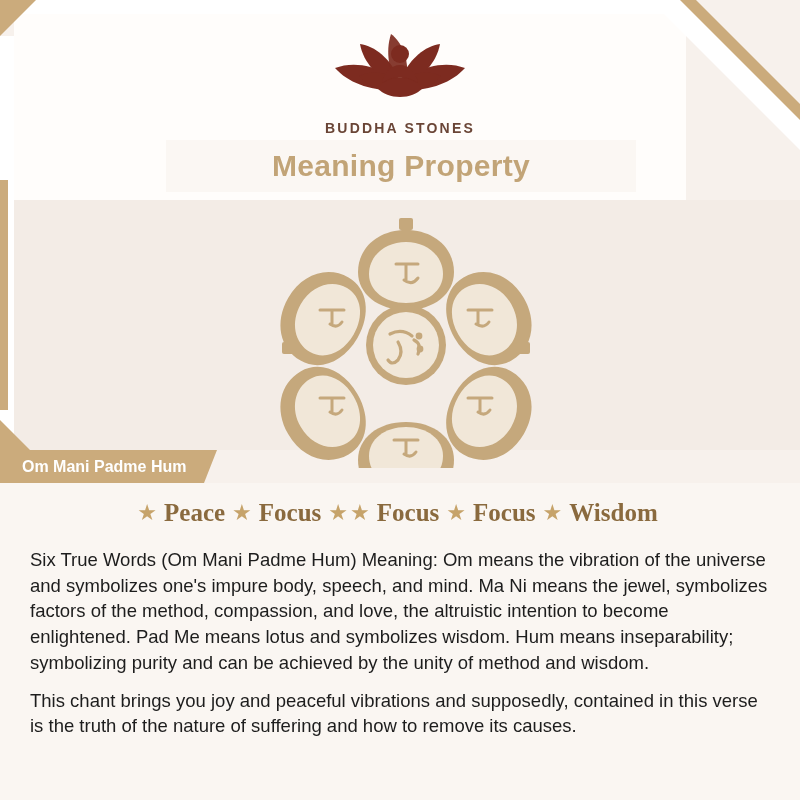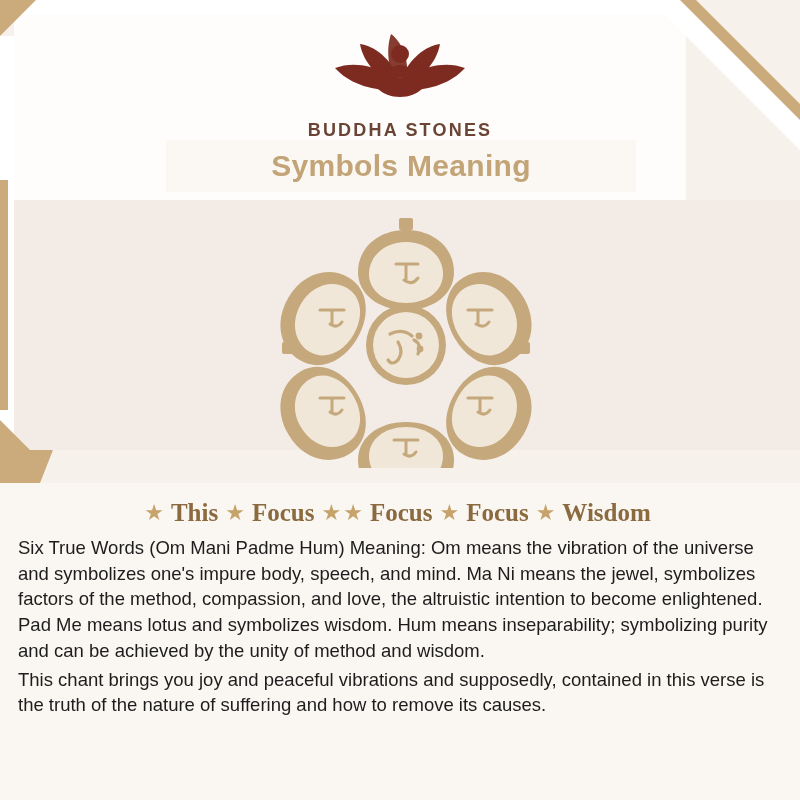--- a/index.html
+++ b/index.html
@@ -95,21 +95,21 @@
     top: 18px; left: 0;
     width: 800px;
     text-align: center;
   }
   .logo-mark {
     display: block;
     margin: 0 auto;
   }
   .brand-name {
     margin-top: 2px;
-    font-size: 18px;
+    font-size: 14px;
     letter-spacing: 2.2px;
     font-weight: bold;
     color: #6a4536;
     font-family: "Liberation Sans", sans-serif;
   }
 
   
   .title-bar {
     position: absolute;
     left: 166px; top: 140px;
@@ -183,21 +183,21 @@
     line-height: 1;
   }
   .paragraphs {
     padding: 8px 16px 0 18px;
   }
   .para {
     font-size: 18.5px;
     line-height: 1.39;
     color: #1d1d1d;
     font-family: "Liberation Sans", sans-serif;
-    margin: 0;
+    margin: 12px;
   }
   .para + .para {
     margin-top: 3px;
   }
 </style>
 </head>
 <body>
 
 <div id="page">
 
@@ -233,21 +233,21 @@
         <path d="M95 47 C86 47 79 55 77 65 C82 61 88 59 95 59 C102 59 108 61 113 65 C111 55 104 47 95 47 Z"></path>
 
         <path d="M72 70 C80 62 87 60 95 60 C103 60 110 62 118 70 C112 76 104 79 95 79 C86 79 78 76 72 70 Z"></path>
       </g>
       <rect x="60" y="84" width="70" height="0" fill="none"></rect>
     </svg>
     <div class="brand-name">BUDDHA STONES</div>
   </div>
 
   <div class="title-bar">
-    <span class="title-text">Symbols Meaning</span>
+    <span class="title-text">Meaning Property</span>
   </div>
 
   <svg class="mandala" viewBox="0 0 320 262">
     <defs>
       <g id="petal-shape">
         <path d="M0,-62 C24,-62 42,-44 42,-20 C42,2 24,16 0,16 C-24,16 -42,2 -42,-20 C-42,-44 -24,-62 0,-62 Z"></path>
       </g>
     </defs>
     <g fill="#c5a87c">
 
@@ -312,28 +312,29 @@
     <circle cx="174" cy="143" r="3.4" fill="#c5a87c"></circle>
 
     <g fill="#c5a87c">
       <rect x="36" y="136" width="14" height="12" rx="2"></rect>
       <rect x="270" y="136" width="14" height="12" rx="2"></rect>
       <rect x="153" y="12" width="14" height="12" rx="2"></rect>
     </g>
   </svg>
 
   <div class="gold-label">
+    <span>Om Mani Padme Hum</span>
     <span class="tail"></span>
   </div>
 
   <div class="bottom">
 
     <div class="keywords">
       <span class="star">★</span>
-      <span class="kw">This</span>
+      <span class="kw">Peace</span>
       <span class="star">★</span>
       <span class="kw">Focus</span>
       <span class="star">★</span>
       <span class="star">★</span>
       <span class="kw">Focus</span>
       <span class="star">★</span>
       <span class="kw">Focus</span>
       <span class="star">★</span>
       <span class="kw">Wisdom</span>
     </div>

